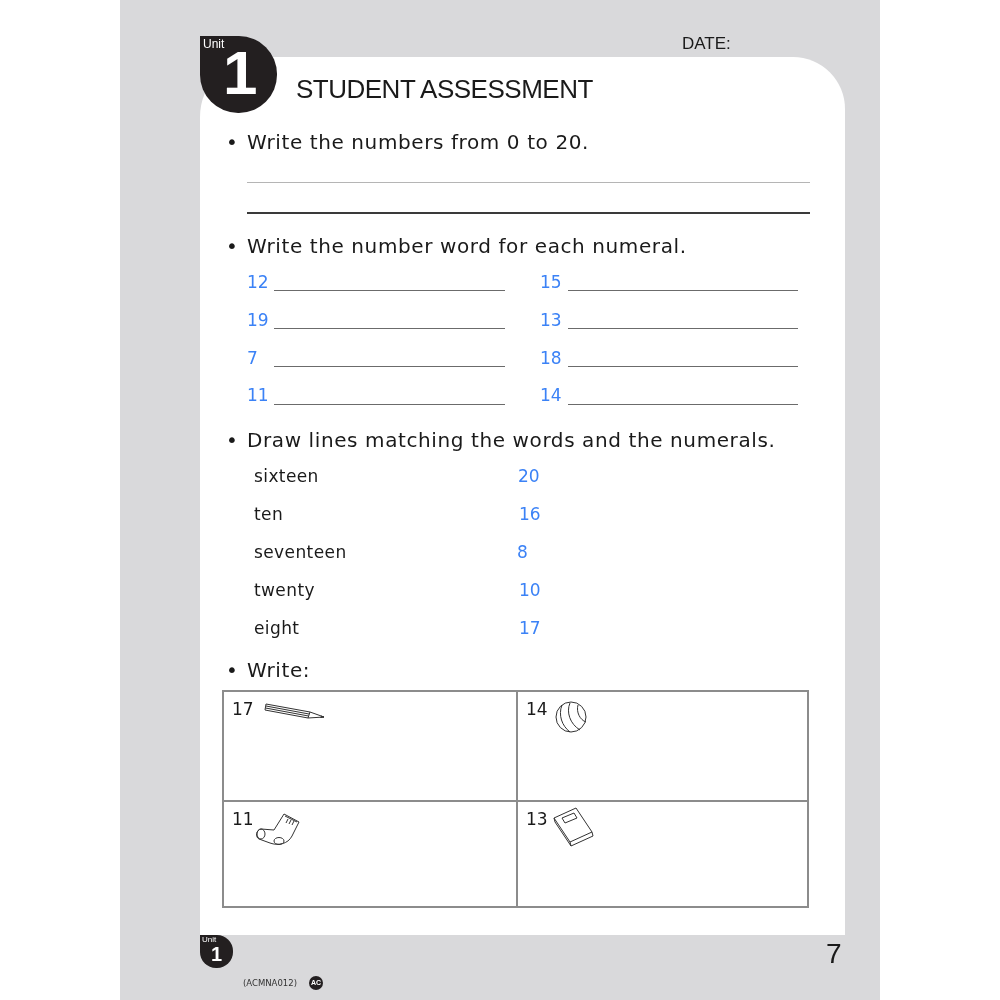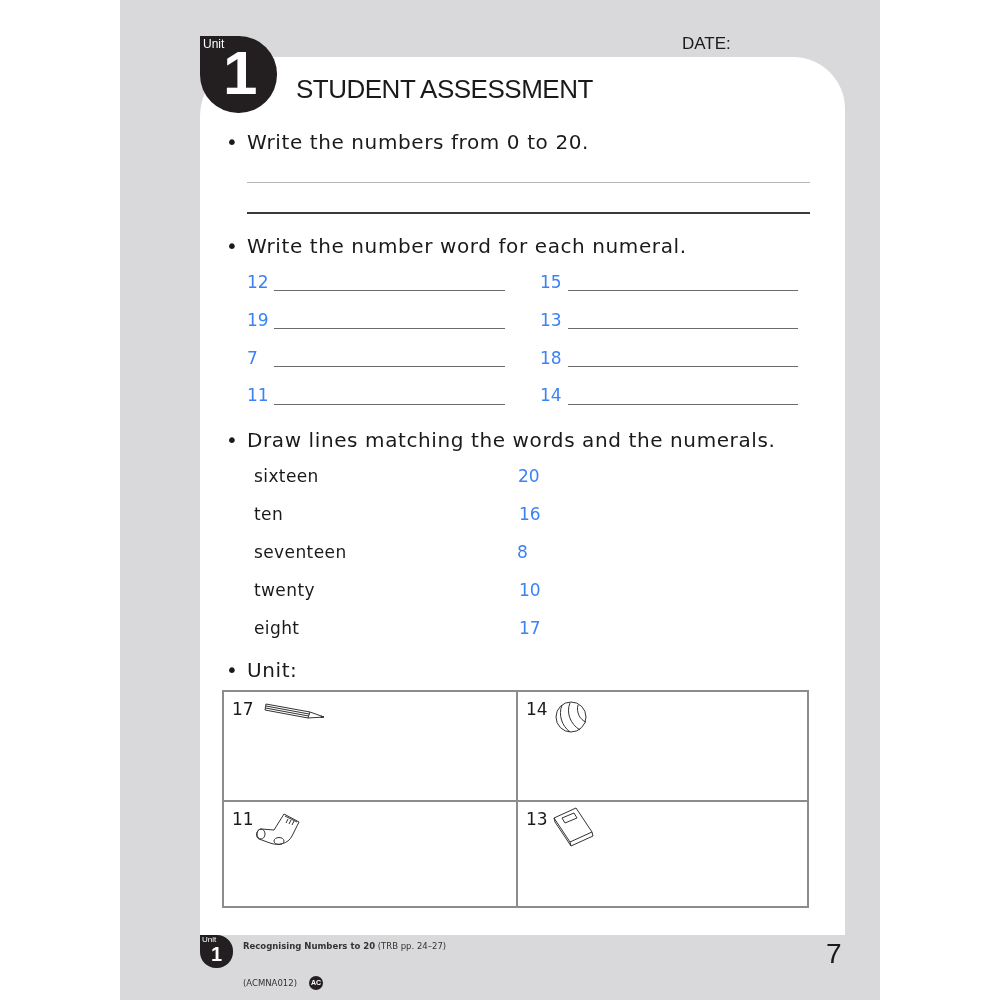--- a/index.html
+++ b/index.html
@@ -145,21 +145,21 @@
 <div class="word" style="top:580px;">twenty</div>
 <div class="word" style="top:618px;">eight</div>
 
 <div class="num" style="left:518px; top:466px;">20</div>
 <div class="num" style="left:519px; top:504px;">16</div>
 <div class="num" style="left:517px; top:542px;">8</div>
 <div class="num" style="left:519px; top:580px;">10</div>
 <div class="num" style="left:519px; top:618px;">17</div>
 
 <div class="instr" style="top:658px;">
-  <span class="bullet">•</span><span>Unit:</span>
+  <span class="bullet">•</span><span>Write:</span>
 </div>
 
 <div class="grid">
   <div class="vline"></div>
   <div class="hline"></div>
 
   <div class="cell" style="left:0; top:0; width:292px; height:108px;">
     <span class="cnum">17</span>
     <svg style="left:38px; top:8px;" width="66" height="22" viewBox="0 0 66 22">
       <g fill="none" stroke="#333" stroke-width="1">
@@ -208,17 +208,16 @@
       </g>
     </svg>
   </div>
 </div>
 
 <div class="footer-badge">
   <span class="fu">Unit</span>
   <span class="fn">1</span>
 </div>
 <div class="footer-text">
-  <div><span class="ft-title">Recognising Numbers to 20</span><span> (TRB pp. 24–27)</span></div>
 </div>
 <div class="footer-code">(ACMNA012)</div>
 <div class="ac-badge">AC</div>
 <div class="page-number">7</div>
 
 </body></html>

